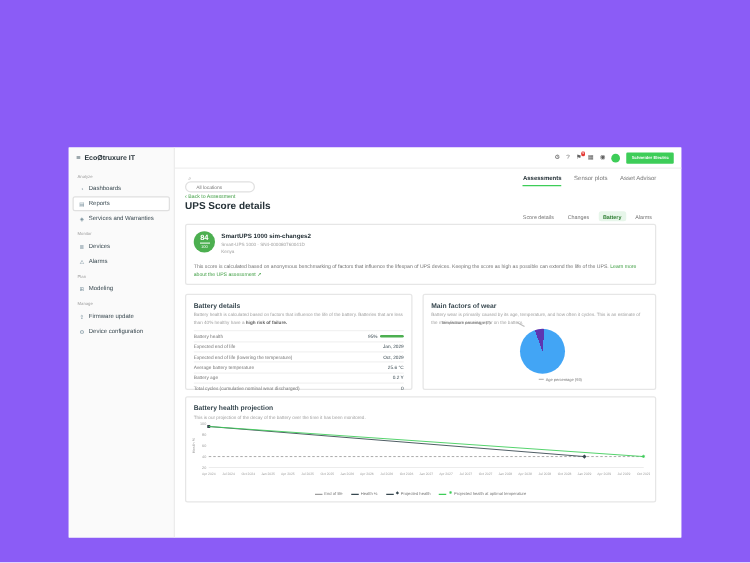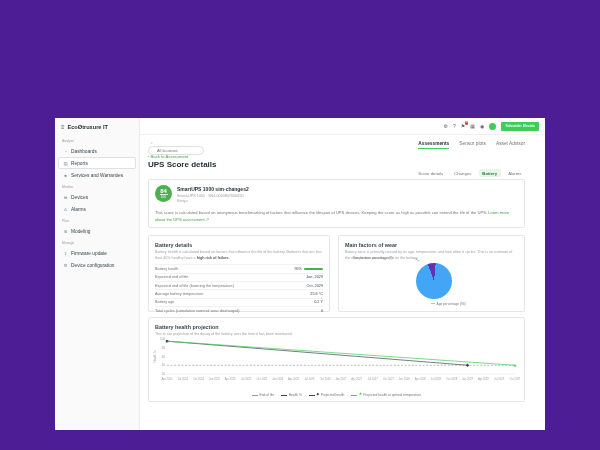--- a/index.html
+++ b/index.html
@@ -1,16 +1,16 @@
 <!DOCTYPE html>
 <html><head>
 <meta charset="utf-8">
 <style>
   html,body{margin:0;padding:0;background:#fff;}
-  .canvas{position:relative;width:600px;height:450px;background:#4c1d95;overflow:hidden;
+  .canvas{position:relative;width:600px;height:450px;background:#8b5cf6;overflow:hidden;
           font-family:"Liberation Sans",sans-serif;-webkit-font-smoothing:antialiased;}
   .app{position:absolute;left:55px;top:118px;width:490px;height:312px;background:#fff;display:flex;}
 
   
   .sidebar{width:85px;flex-shrink:0;background:#fafafa;border-right:1px solid #ececec;box-sizing:border-box;padding-top:4px;}
   .logo-row{display:flex;align-items:center;gap:3px;padding:2px 6px 5px;}
   .hamburger{font-size:6px;color:#455a64;line-height:1;}
   .logo{font-size:5.6px;font-weight:bold;color:#263238;white-space:nowrap;}
   .logo-mark{color:#263238;font-weight:bold;}
   .nav-section-label{font-size:3.4px;color:#9e9e9e;padding:4px 7px 2px;}

